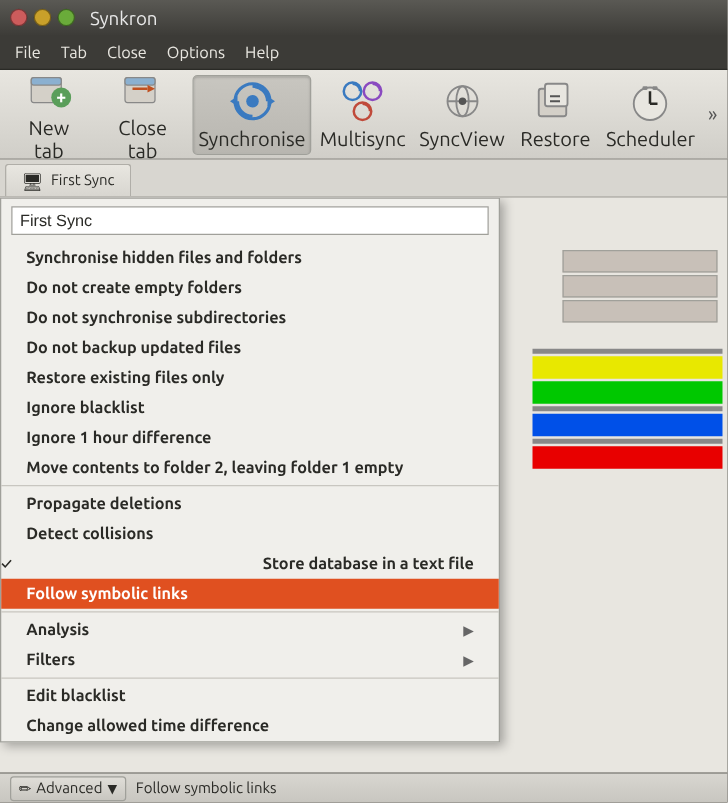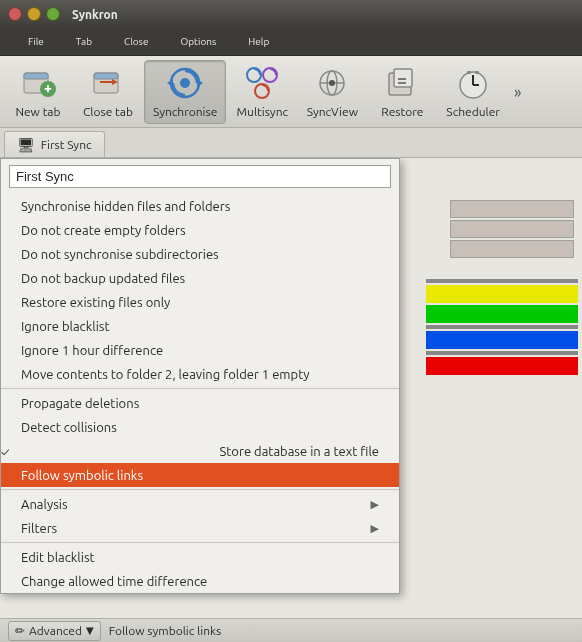--- a/index.html
+++ b/index.html
@@ -31,41 +31,40 @@
       height: 14px;
       border-radius: 50%;
       border: 1px solid rgba(0,0,0,0.4);
       cursor: pointer;
     }
     .btn-close { background: #cc5c5c; }
     .btn-min { background: #c9a02a; }
     .btn-max { background: #6aab3a; }
     .titlebar-title {
       color: #e8e8e8;
-      font-size: 12px;
+      font-size: 15px;
       margin-left: 6px;
-      font-weight: bold;
+      font-weight: normal;
     }
 
     
     .menubar {
       background: #3c3b37;
       height: 28px;
       display: flex;
       align-items: center;
       padding: 0 4px;
       border-bottom: 1px solid #2a2a26;
     }
     .menu-item {
       color: #e8e6e0;
       padding: 3px 8px;
       cursor: pointer;
-      font-size: 10px;
+      font-size: 13px;
       border-radius: 3px;
-      margin-left: 16px;
     }
 
     
     .toolbar {
       background: linear-gradient(to bottom, #e8e6e0, #d0cec8);
       height: 72px;
       display: flex;
       align-items: center;
       padding: 4px 4px;
       gap: 2px;
@@ -82,21 +81,21 @@
       min-width: 68px;
       height: 64px;
       gap: 4px;
     }
     .toolbar-btn.active {
       background: linear-gradient(to bottom, #c8c6c0, #b8b6b0);
       border: 1px solid #a0a09a;
       box-shadow: inset 0 1px 2px rgba(0,0,0,0.2);
     }
     .toolbar-btn-label {
-      font-size: 12px;
+      font-size: 16px;
       color: #2a2a26;
       text-align: center;
     }
     .toolbar-icon {
       width: 36px;
       height: 36px;
       display: flex;
       align-items: center;
       justify-content: center;
     }
@@ -176,20 +175,21 @@
 
     .dropdown-item {
       padding: 5px 20px;
       color: #2a2a26;
       cursor: pointer;
       font-size: 13px;
       display: flex;
       align-items: center;
       justify-content: space-between;
       white-space: nowrap;
+      font-weight: bold;
     }
     .dropdown-item.highlighted {
       background: #e05020;
       color: white;
     }
     .dropdown-item.checked {
       padding-left: 0;
     }
     .dropdown-item.checked::before {
       content: '✓';

